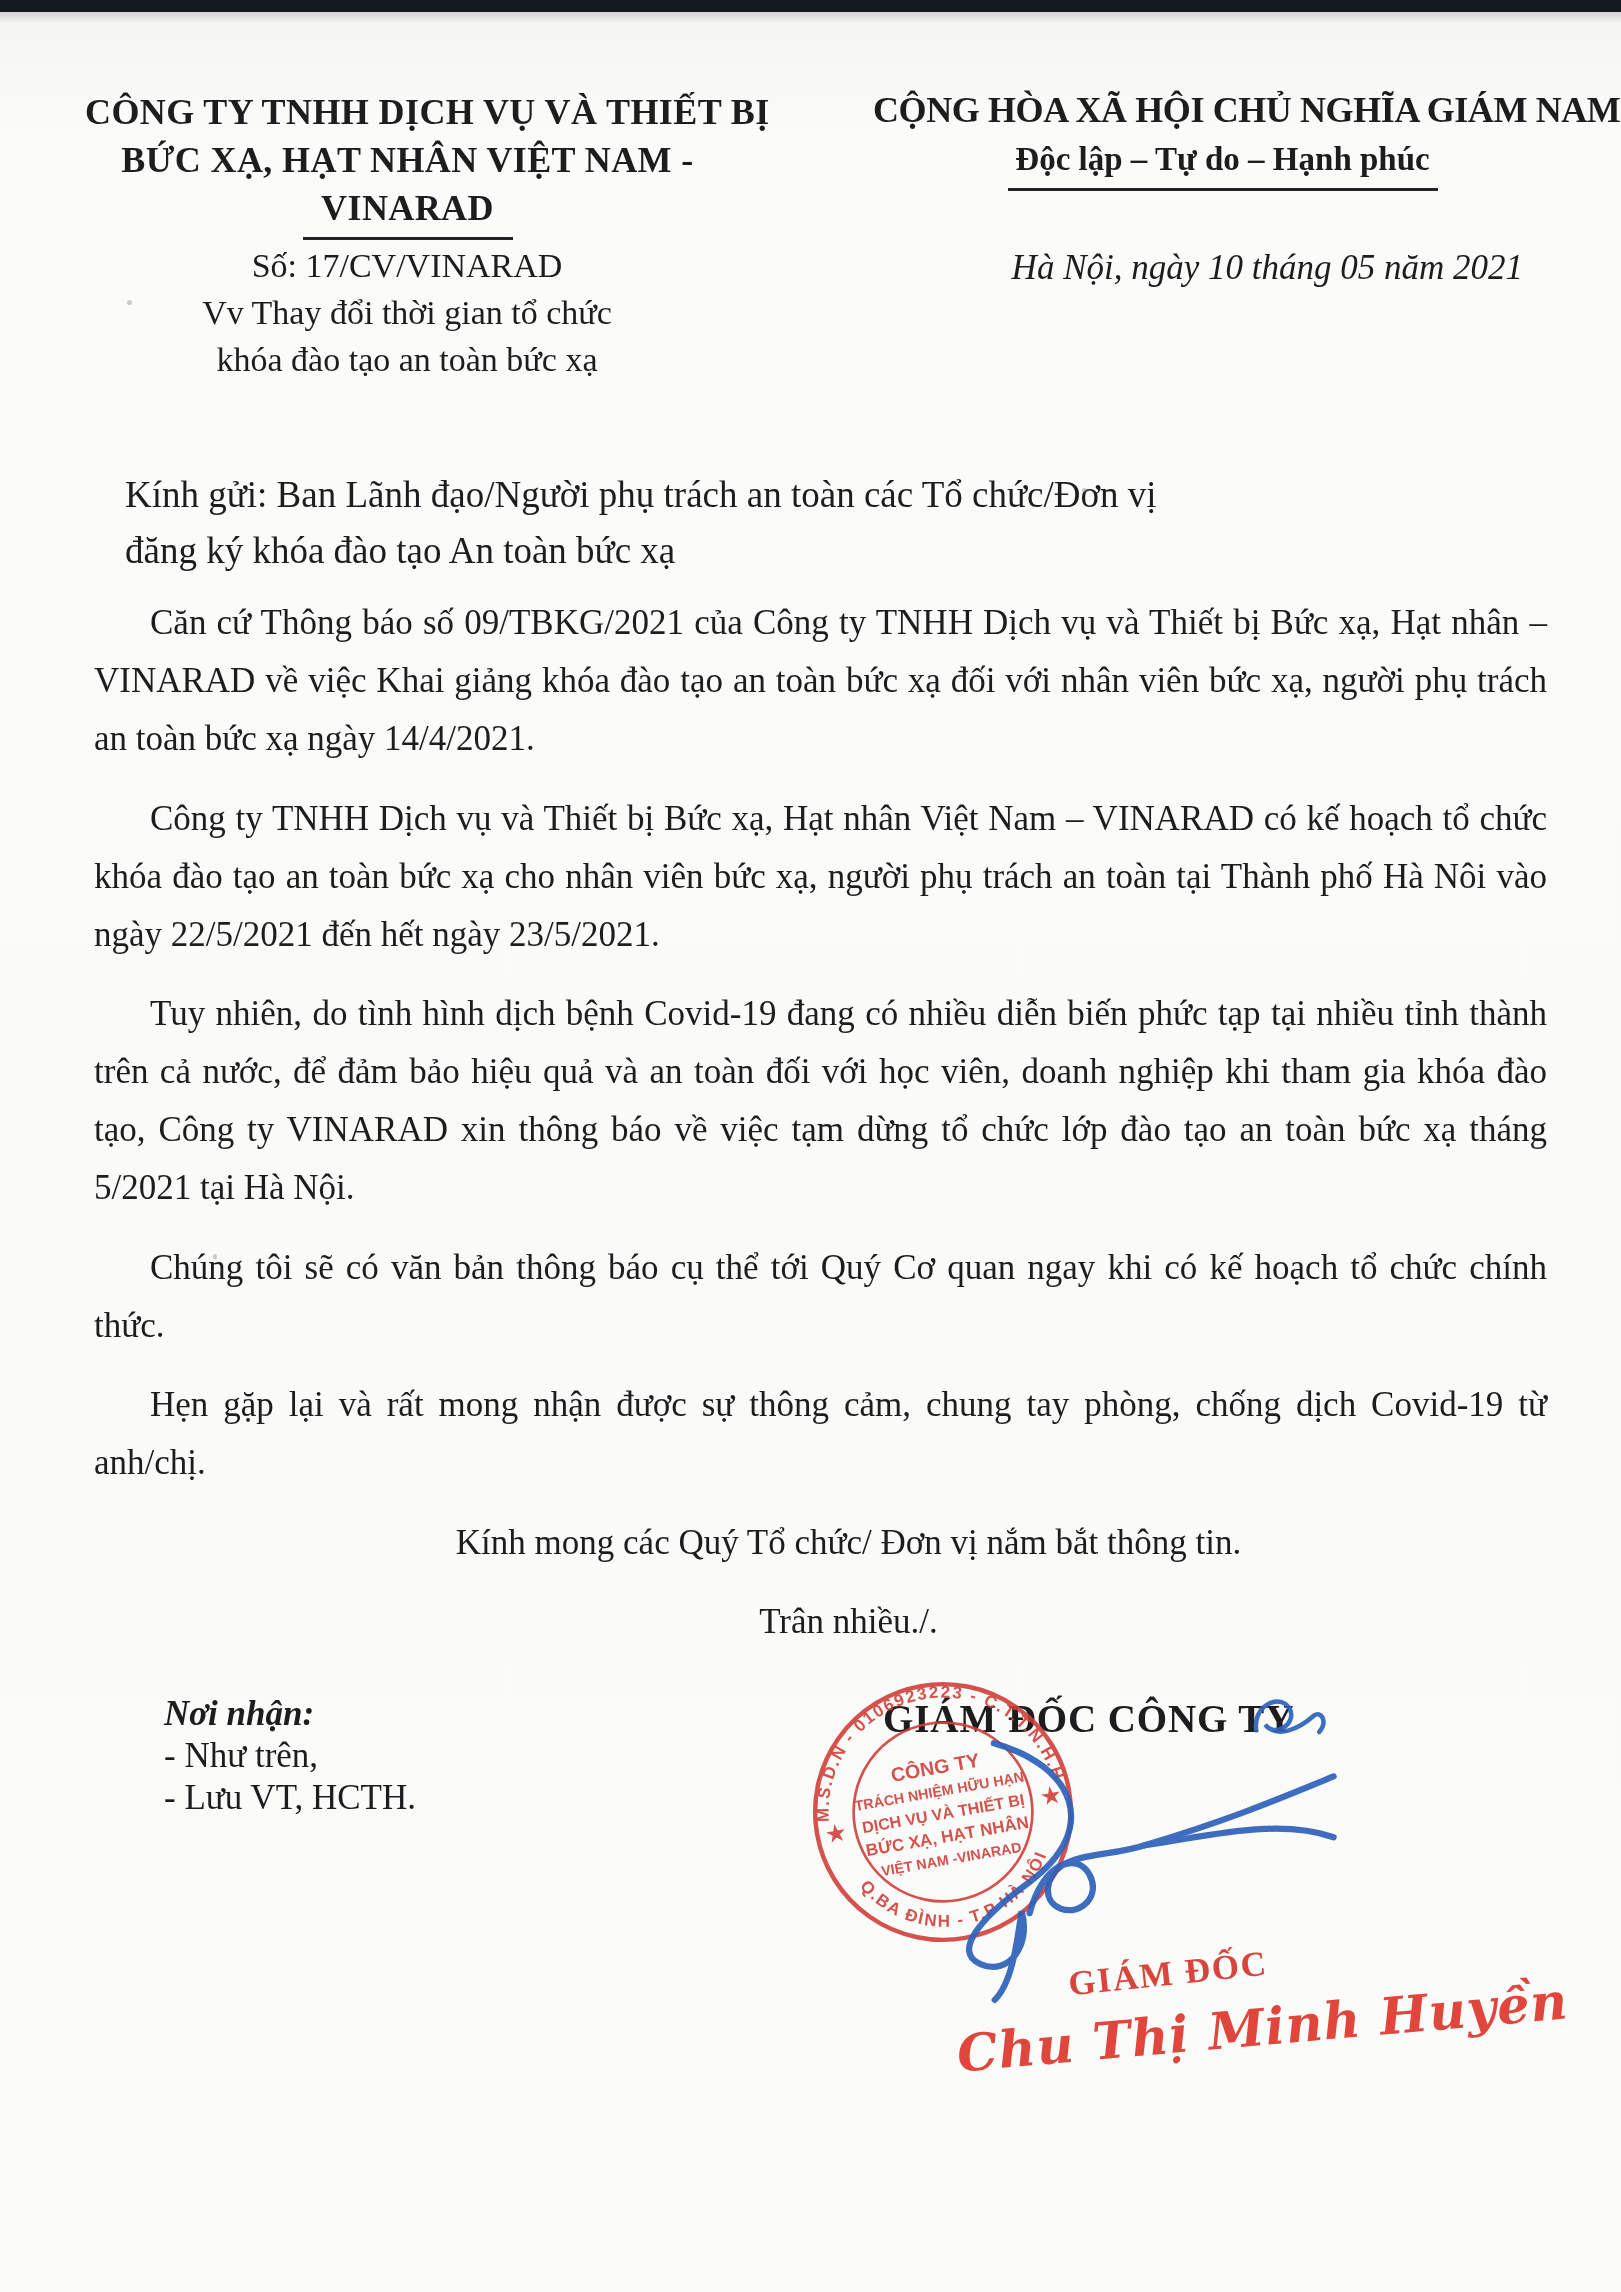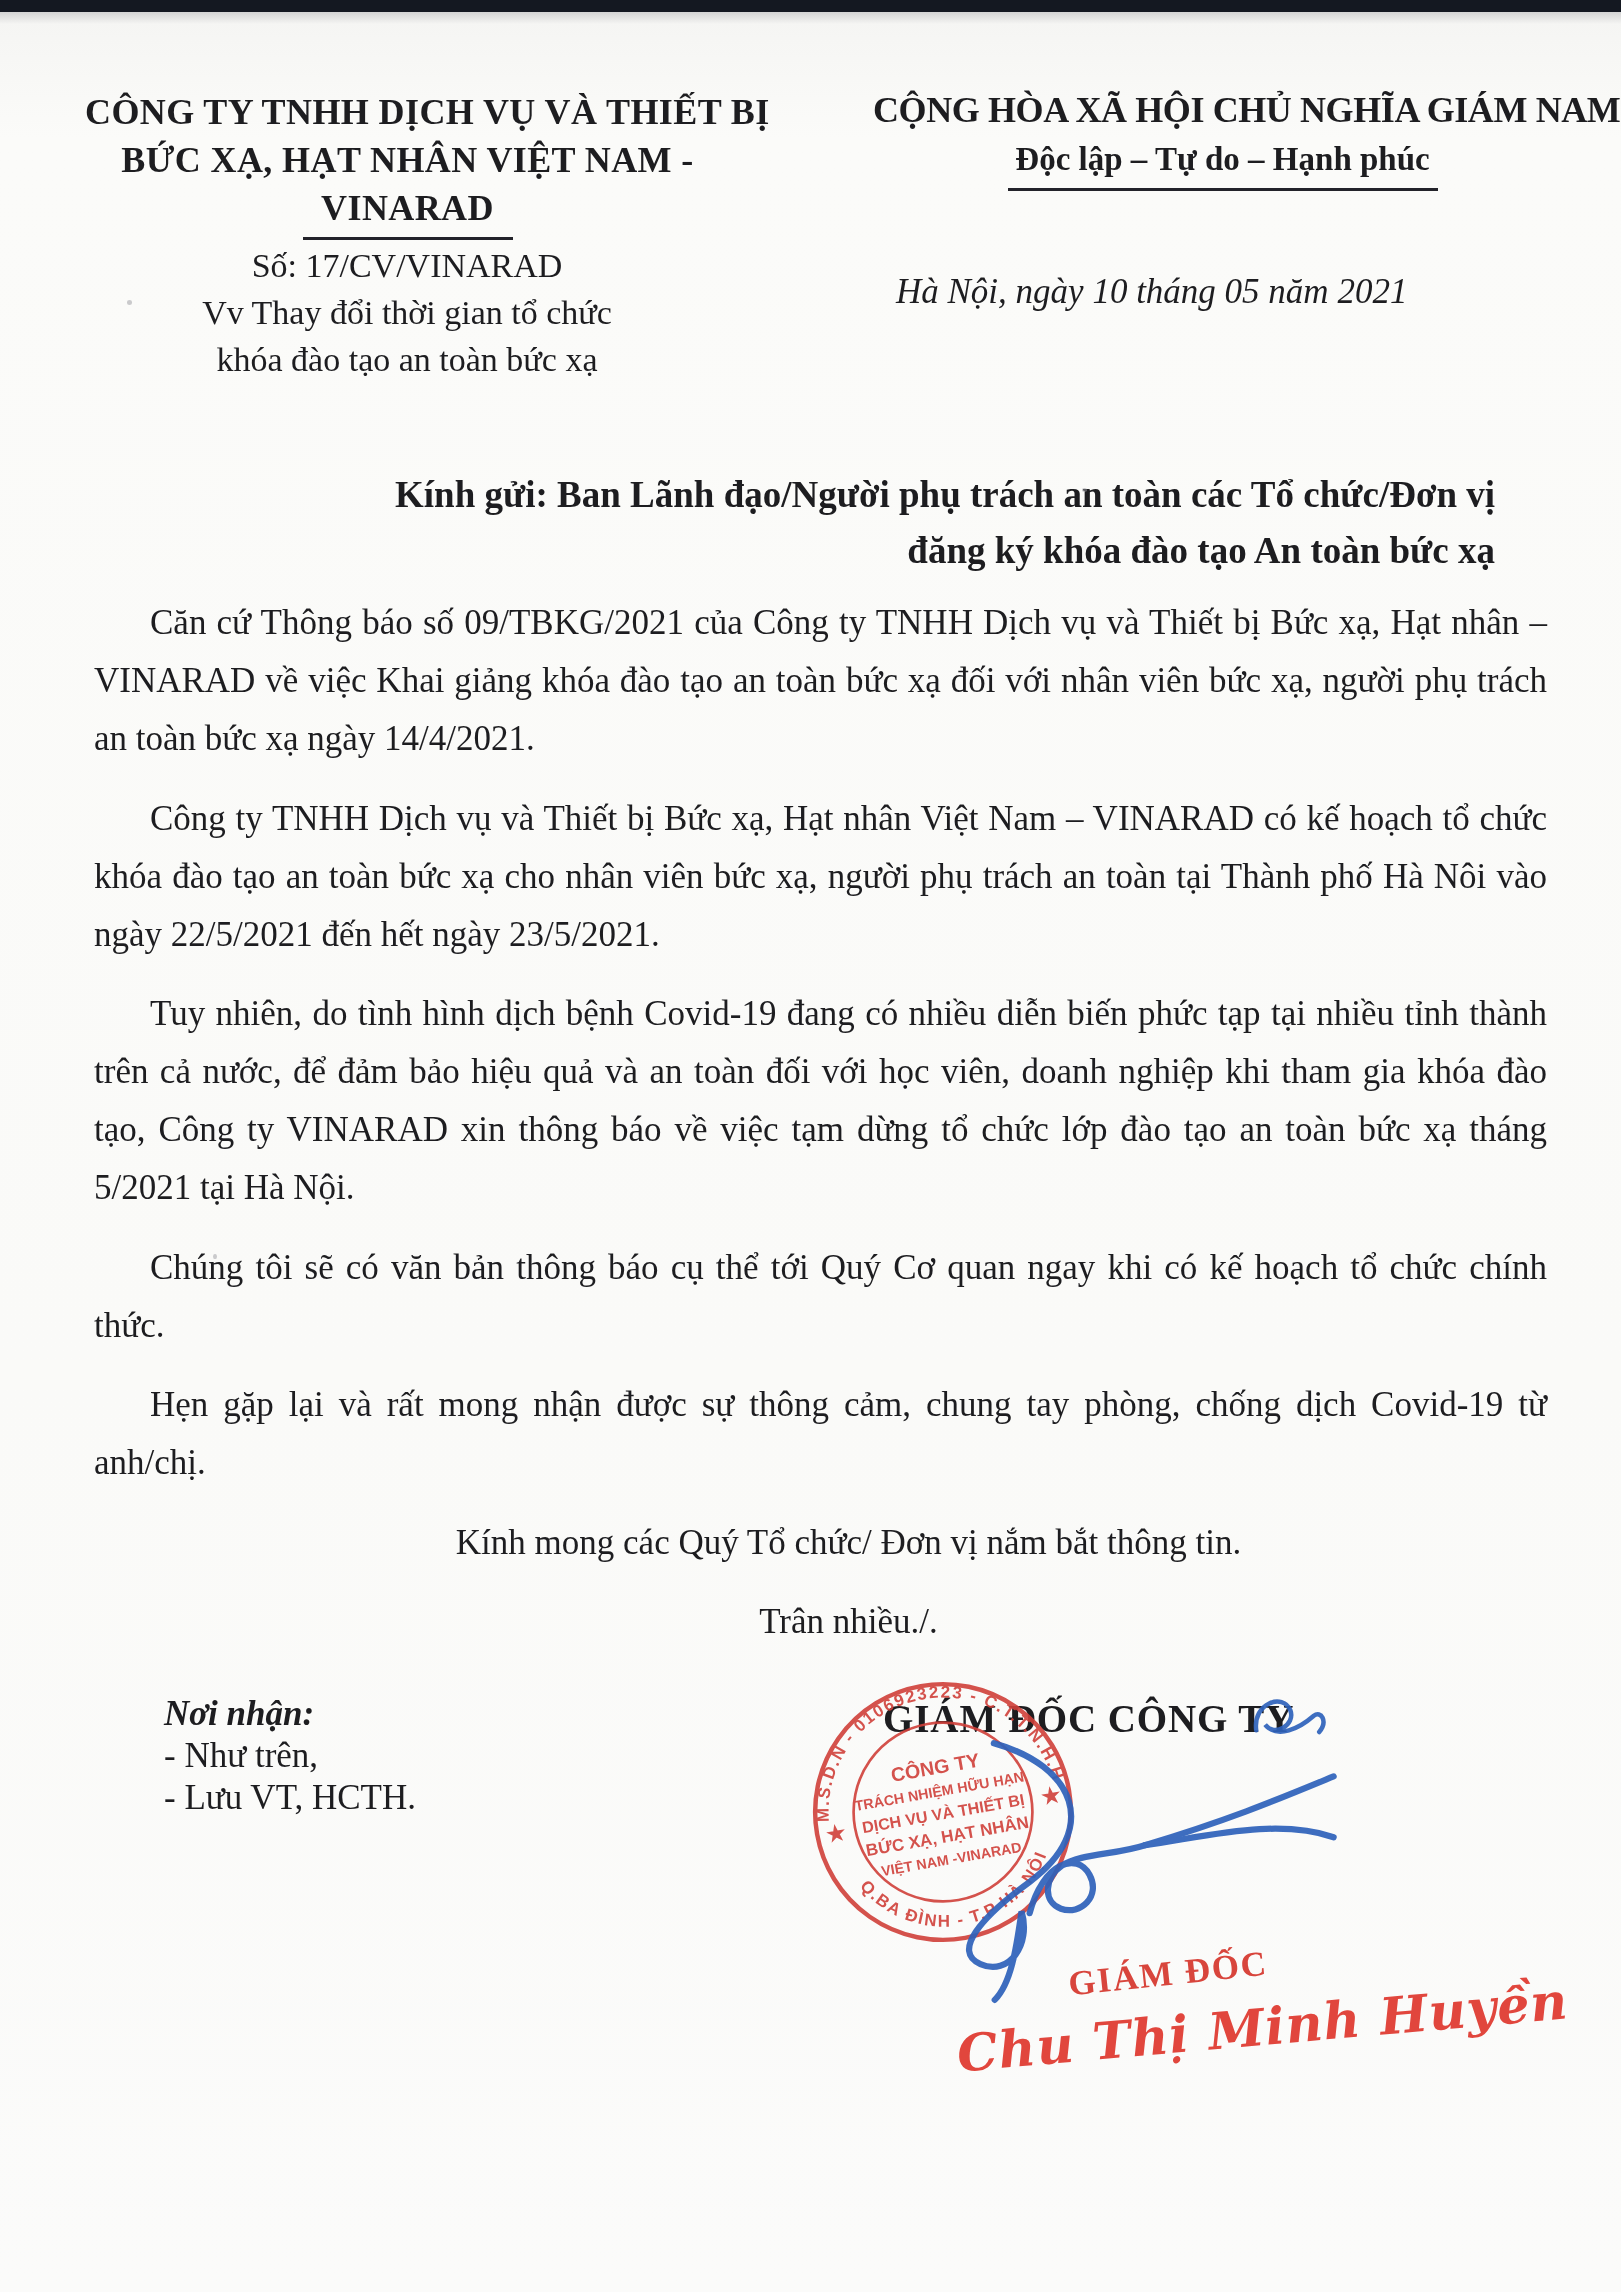--- a/index.html
+++ b/index.html
@@ -21,23 +21,23 @@
 
   .hdr-left{top:88px;left:85px;width:645px;text-align:center;font-weight:bold;
     font-size:36px;line-height:48px;letter-spacing:0.4px;}
   .hdr-left .ul{width:210px;border-top:3.6px solid #23232a;margin:5.4px auto 0;}
   .hdr-right{top:88px;left:873px;width:699px;text-align:center;font-weight:bold;}
   .hdr-right .l1{font-size:36px;line-height:45px;letter-spacing:-0.4px;}
   .hdr-right .l2{font-size:33px;line-height:43px;margin-top:5px;}
   .hdr-right .ul{width:430px;border-top:3.6px solid #23232a;margin:7.2px auto 0;}
 
   .refblock{top:242px;left:125px;width:564px;text-align:center;font-size:34px;line-height:47px;}
-  .dateline{top:272px;left:896px;width:627px;text-align:left;font-style:italic;font-size:35px;}
+  .dateline{top:248px;left:896px;width:627px;text-align:right;font-style:italic;font-size:35px;}
 
-  .salutation{top:467px;left:125px;width:1370px;text-align:right;font-weight:bold;
+  .salutation{top:467px;left:125px;width:1370px;text-align:left;font-weight:normal;
     font-size:37px;line-height:56px;}
 
   .bodytext{top:594px;left:94px;width:1453px;font-size:35px;}
   .bodytext p{margin:0 0 21.5px 0;line-height:58px;text-indent:56px;text-align:justify;}
   .bodytext p.noj{text-align:center;}
 
   .recipients{top:1693px;left:164px;font-size:35px;line-height:42px;}
   .recipients .t{font-weight:bold;font-style:italic;}
 
   .sig-title{top:1696px;left:883px;font-size:39px;font-weight:bold;letter-spacing:0.9px;}

